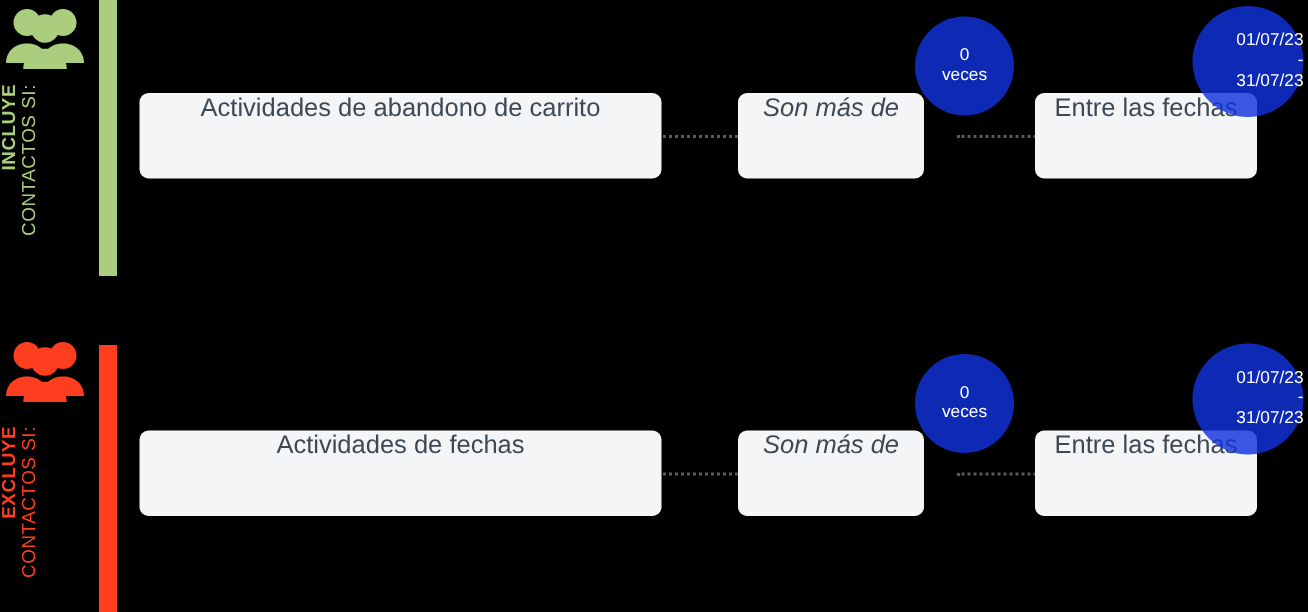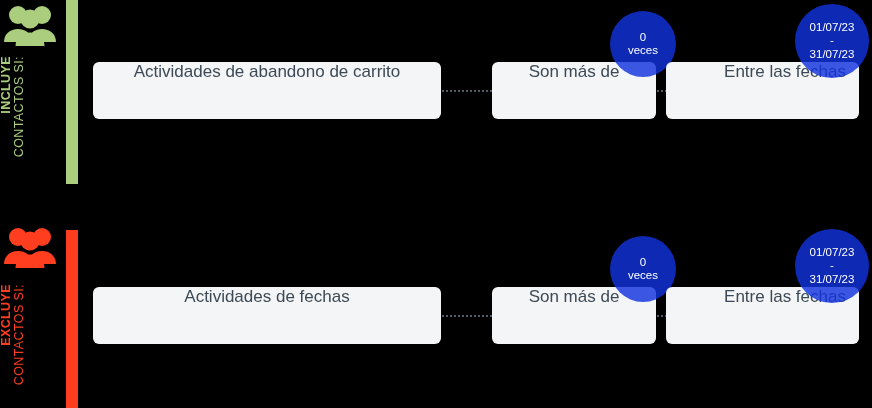--- a/index.html
+++ b/index.html
@@ -104,22 +104,22 @@
     position: absolute;
     background: #f4f5f6;
     border-radius: 6px;
     display: flex;
     justify-content: center;
     color: #3d4a56;
     font-size: 17px;
     box-shadow: 0 1px 2px rgba(0,0,0,0.25);
   }
   .pill-1 { left: 93px;  top: 62px; width: 348px; height: 57px; }
-  .pill-2 { left: 492px; top: 62px; width: 164px; height: 57px; }
-  .pill-3 { left: 666px; top: 62px; width: 148px; height: 57px; padding-left: 45px; }
+  .pill-2 { left: 492px; top: 62px; width: 124px; height: 57px; font-style: italic; }
+  .pill-3 { left: 690px; top: 62px; width: 148px; height: 57px; }
 
   .badge {
     position: absolute;
     border-radius: 50%;
     background: rgba(17, 51, 221, 0.82);
     color: #ffffff;
     display: flex;
     flex-direction: column;
     align-items: center;
     justify-content: center;
@@ -132,20 +132,21 @@
     width: 66px;
     height: 66px;
     font-size: 11.5px;
   }
   .badge-dates {
     left: 795px;
     top: 4px;
     width: 74px;
     height: 74px;
     font-size: 11.5px;
+    align-items: flex-end;
   }
   .badge b { font-weight: 400; }
 </style>
 </head>
 <body>
 
 <div class="stage">
 
   <div class="rail rail-include">
     <span class="people-icon">

